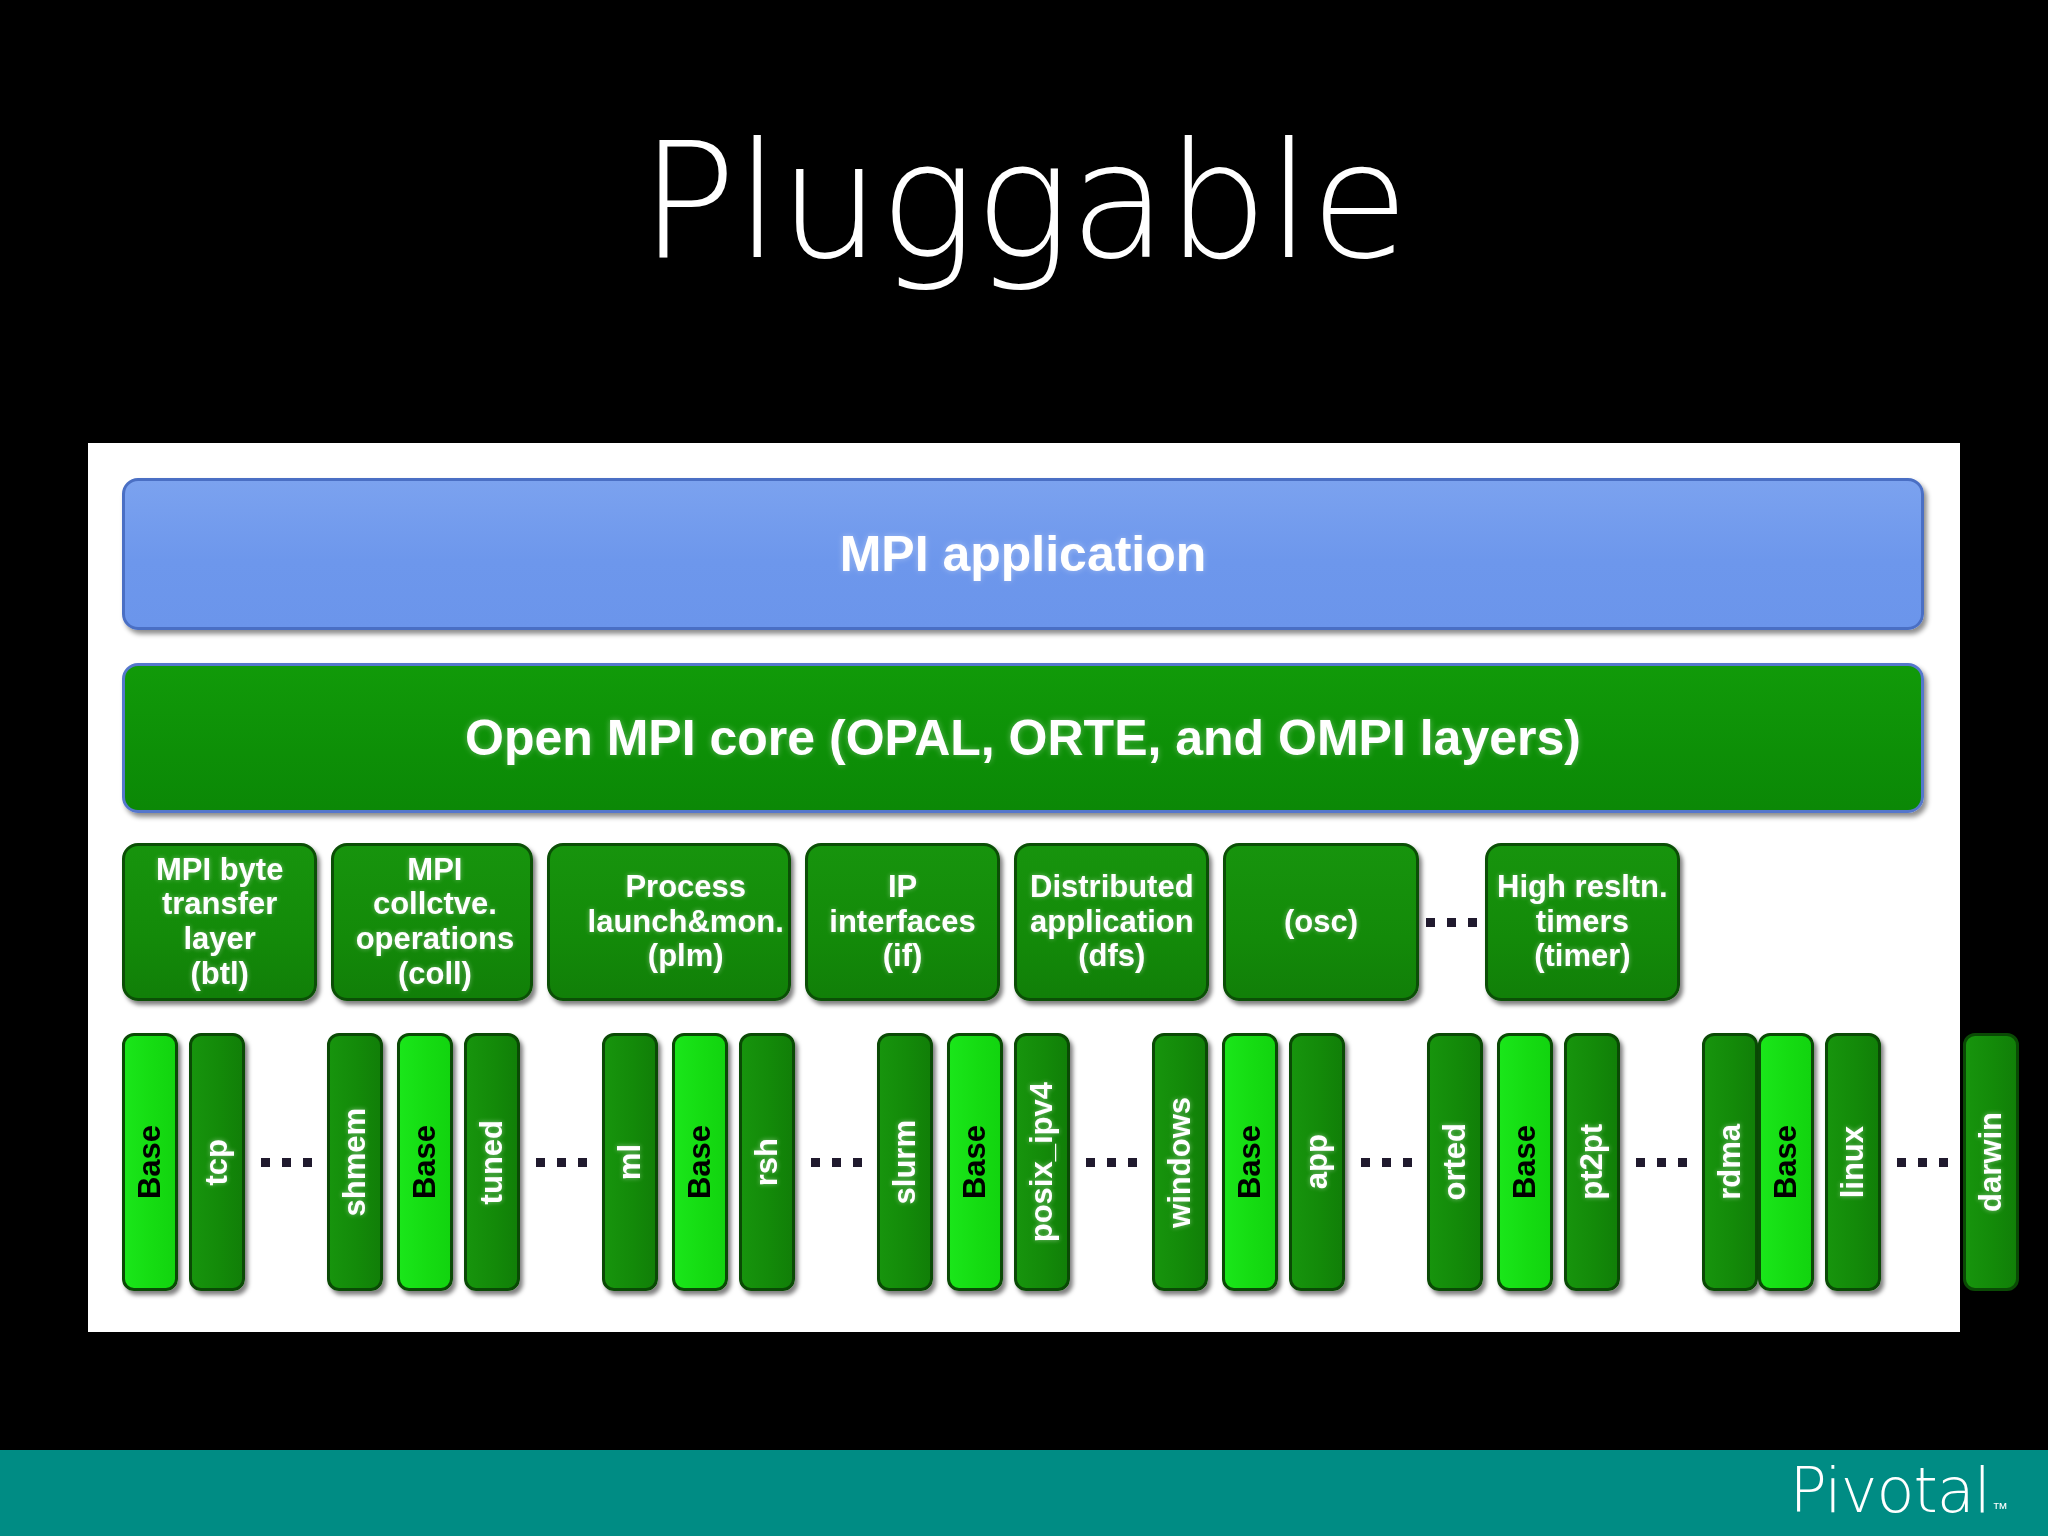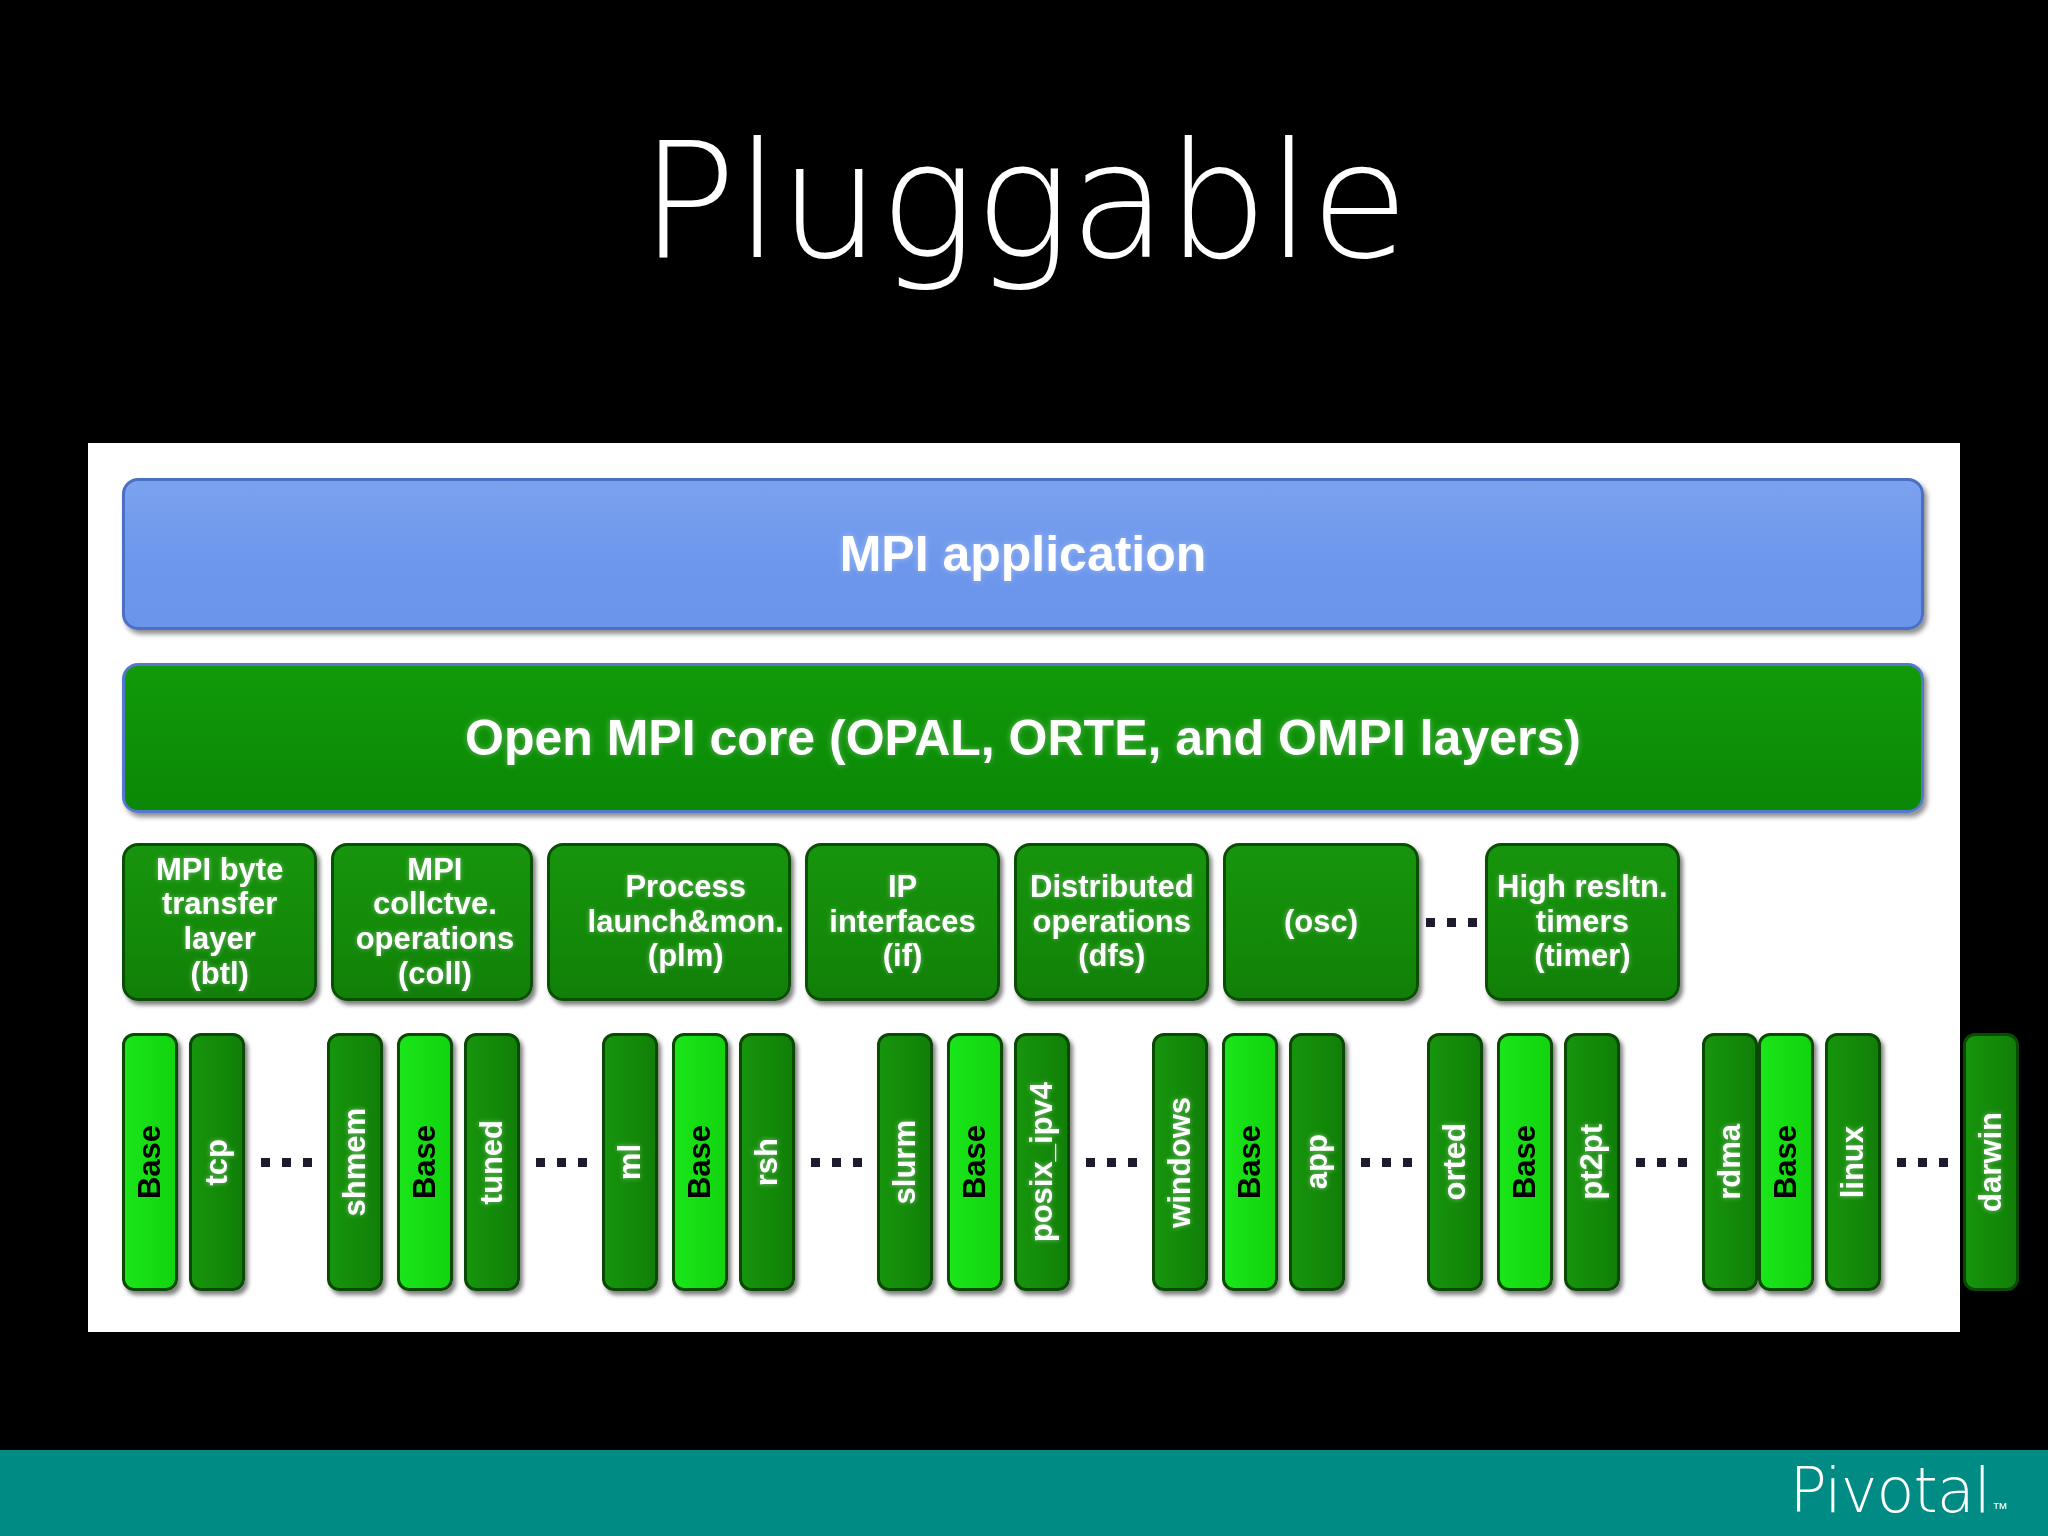--- a/index.html
+++ b/index.html
@@ -198,21 +198,21 @@
     </div>
     <div class="fw-gap"></div>
 
     <div class="framework-box" style="flex:1 1 0;">
       <span>IP interfaces</span>
       <span>(if)</span>
     </div>
     <div class="fw-gap"></div>
 
     <div class="framework-box" style="flex:1 1 0;">
-      <span>Distributed operations</span>
+      <span>Distributed application</span>
       <span>(dfs)</span>
     </div>
     <div class="fw-gap"></div>
 
     <div class="framework-box" style="flex:1 1 0;">
       <span>(osc)</span>
     </div>
 
     <div class="dots-h">
       <i></i>

